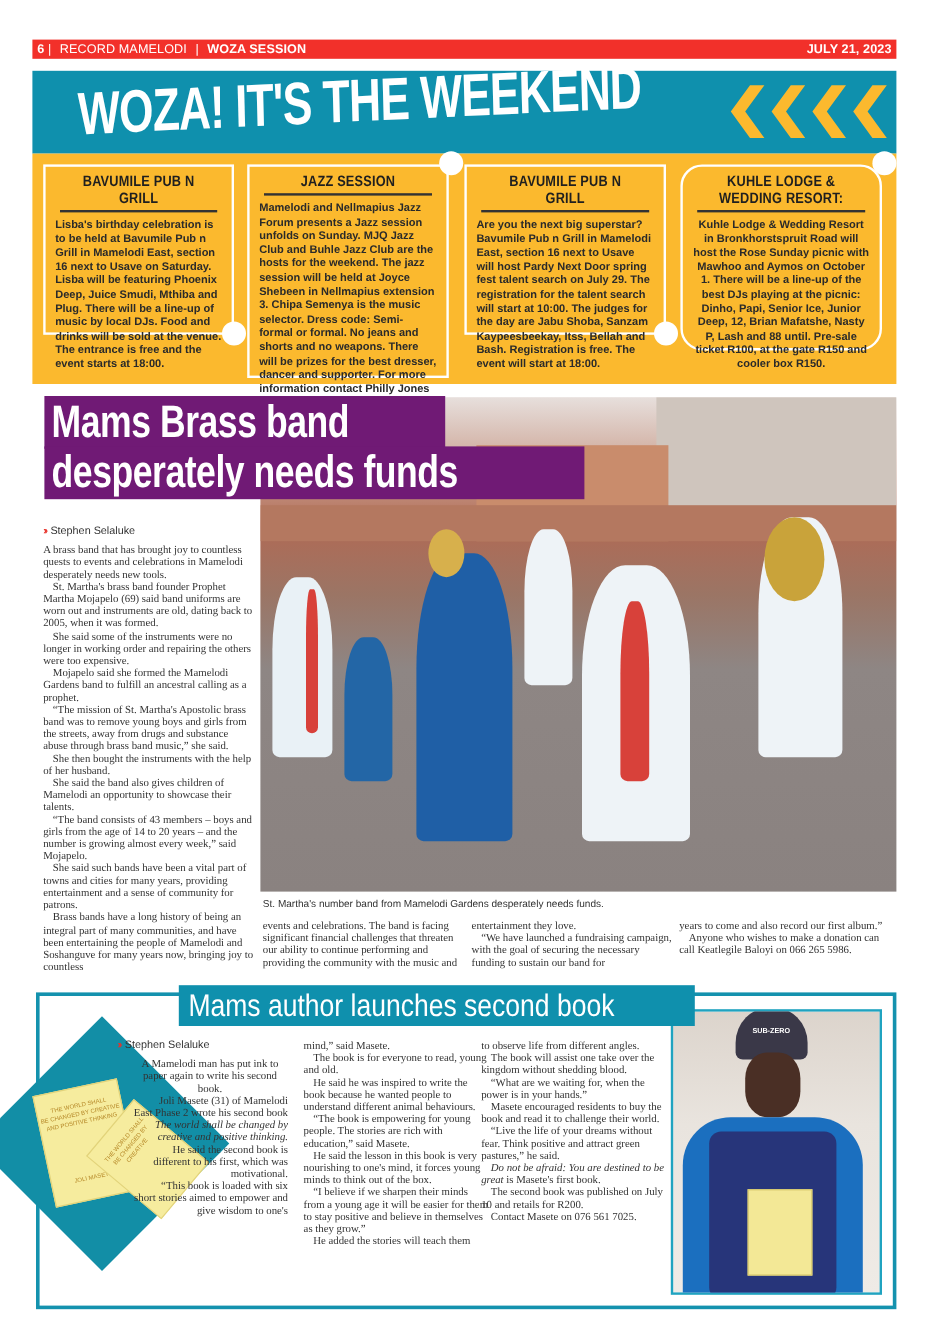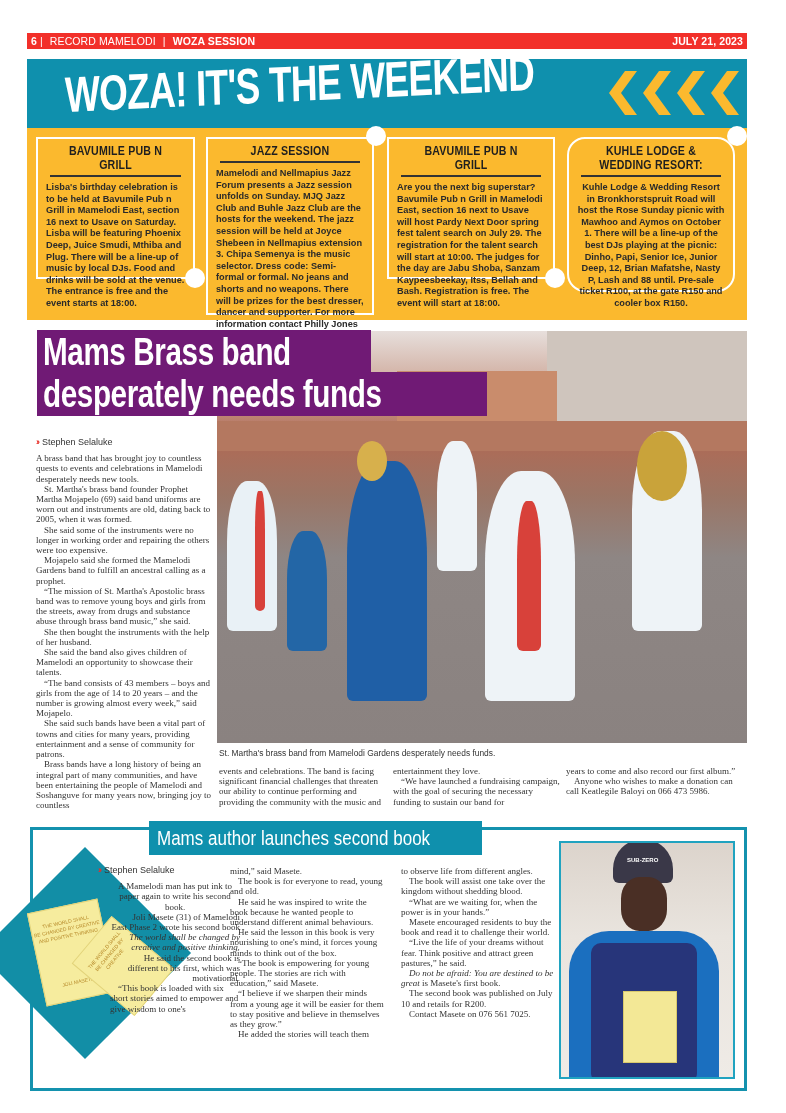--- a/index.html
+++ b/index.html
@@ -67,21 +67,21 @@
     position: absolute; font-size: 9px; line-height: 10.2px; color: #333; text-align: left;
   }
   .article-col p { text-indent: 8px; }
   .article-col p.first { text-indent: 0; }
 
   .book-section {
     position: absolute; left: 30px; top: 827px; width: 717px; height: 264px; border: 3px solid #1492ae;
   }
   .book-title {
     position: absolute; left: 149px; top: 821px; height: 34px; background: #0f90ad; color: #fff;
-    font-family: "Liberation Sans", sans-serif; font-size: 20px; line-height: 34px; padding: 0 4px 0 8px; z-index: 3;
+    font-family: "Liberation Sans", sans-serif; font-size: 26px; line-height: 34px; padding: 0 4px 0 8px; z-index: 3;
   }
   .book-title span { display: inline-block; transform: scaleX(0.85); transform-origin: left; white-space: nowrap; }
   .diamond {
     position: absolute; left: 40px; top: 870px; width: 150px; height: 150px; background: #128ea6;
     transform: rotate(45deg); transform-origin: center; left: 10px; top: 878px;
   }
   .book-cover {
     position: absolute; background: #f6ec9e; border: 1px solid #e2d37a; font-family: "Liberation Sans", sans-serif;
     font-size: 5px; color: #b78a2a; text-align: center; padding-top: 12px; line-height: 7px;
   }
@@ -163,21 +163,21 @@
   <div class="person" style="left:38px; top:160px; width:10px; height:120px; background:#d8413a;"></div>
   <div class="person" style="left:70px; top:200px; width:40px; height:120px; background:#2366a6;"></div>
   <div class="person" style="left:130px; top:130px; width:80px; height:240px; background:#1f5fa6;"></div>
   <div class="person" style="left:268px; top:140px; width:90px; height:230px; background:#eef3f7;"></div>
   <div class="person" style="left:300px; top:170px; width:24px; height:150px; background:#d8413a;"></div>
   <div class="person" style="left:415px; top:100px; width:70px; height:200px; background:#eef3f7;"></div>
   <div class="person" style="left:420px; top:100px; width:50px; height:70px; background:#c9a33a; border-radius:50%;"></div>
   <div class="person" style="left:220px; top:110px; width:40px; height:130px; background:#eef3f7;"></div>
   <div class="person" style="left:140px; top:110px; width:30px; height:40px; background:#d7b04c; border-radius:50%;"></div>
 </div>
-<div class="caption1">St. Martha's brass band from Mamelodi Gardens desperately needs funds.</div>
+<div class="caption1">St. Martha's number band from Mamelodi Gardens desperately needs funds.</div>
 
 <div class="article-col" style="left:36px; top:437px; width:175px;">
   <div class="byline" style="margin-bottom:6px;">
     <span class="arrow">››</span>
     <span>Stephen Selaluke</span>
   </div>
   <p class="first">A brass band that has brought joy to countless quests to events and celebrations in Mamelodi desperately needs new tools.</p>
   <p>St. Martha's brass band founder Prophet Martha Mojapelo (69) said band uniforms are worn out and instruments are old, dating back to 2005, when it was formed.</p>
   <p>She said some of the instruments were no longer in working order and repairing the others were too expensive.</p>
   <p>Mojapelo said she formed the Mamelodi Gardens band to fulfill an ancestral calling as a prophet.</p>
@@ -190,21 +190,21 @@
 </div>
 <div class="article-col" style="left:219px; top:766px; width:168px;">
   <p class="first">events and celebrations. The band is facing significant financial challenges that threaten our ability to continue performing and providing the community with the music and</p>
 </div>
 <div class="article-col" style="left:393px; top:766px; width:168px;">
   <p class="first">entertainment they love.</p>
   <p>“We have launched a fundraising campaign, with the goal of securing the necessary funding to sustain our band for</p>
 </div>
 <div class="article-col" style="left:566px; top:766px; width:178px;">
   <p class="first">years to come and also record our first album.”</p>
-  <p>Anyone who wishes to make a donation can call Keatlegile Baloyi on 066 473 5986.</p>
+  <p>Anyone who wishes to make a donation can call Keatlegile Baloyi on 066 265 5986.</p>
 </div>
 
 <div class="book-section"></div>
 <div class="book-title"><span>Mams author launches second book</span></div>
 
 <div class="diamond"></div>
 <div class="book-cover" style="left:36px; top:905px; width:72px; height:95px; transform:rotate(-12deg);">
   <div>THE WORLD SHALL</div>
   <div>BE CHANGED BY CREATIVE</div>
   <div>AND POSITIVE THINKING</div>
@@ -216,29 +216,29 @@
 </div>
 
 <div class="article-col" style="left:110px; top:865px; width:130px; text-align:right;">
   <div class="byline" style="margin-bottom:6px; justify-content:flex-start; margin-left:-12px;">
     <span class="arrow">››</span>
     <span>Stephen Selaluke</span>
   </div>
   <p class="first" style="text-align:center;">A Mamelodi man has put ink to paper again to write his second book.</p>
   <p style="text-align:right;"><span>Joli Masete (31) of Mamelodi East Phase 2 wrote his second book </span><i>The world shall be changed by creative and positive thinking.</i></p>
   <p style="text-align:right;">He said the second book is different to his first, which was motivational.</p>
-  <p style="text-align:left;">“This book is loaded with six short stories aimed to empower and give wisdom to one's</p>
-</div>
-
-<div class="article-col" style="left:230px; top:866px; width:156px;">
+  <p style="text-align:right;">“This book is loaded with six short stories aimed to empower and give wisdom to one's</p>
+</div>
+
+<div class="article-col" style="left:253px; top:866px; width:156px;">
   <p class="first">mind,” said Masete.</p>
   <p>The book is for everyone to read, young and old.</p>
   <p>He said he was inspired to write the book because he wanted people to understand different animal behaviours.</p>
+  <p>“The book is empowering for young people. The stories are rich with education,” said Masete.</p>
   <p>He said the lesson in this book is very nourishing to one's mind, it forces young minds to think out of the box.</p>
-  <p>“The book is empowering for young people. The stories are rich with education,” said Masete.</p>
   <p>“I believe if we sharpen their minds from a young age it will be easier for them to stay positive and believe in themselves as they grow.”</p>
   <p>He added the stories will teach them</p>
 </div>
 
 <div class="article-col" style="left:401px; top:866px; width:156px;font-family:Liberation Serif, serif;">
   <p class="first">to observe life from different angles.</p>
   <p>The book will assist one take over the kingdom without shedding blood.</p>
   <p>“What are we waiting for, when the power is in your hands.”</p>
   <p>Masete encouraged residents to buy the book and read it to challenge their world.</p>
   <p>“Live the life of your dreams without fear. Think positive and attract green pastures,” he said.</p>

